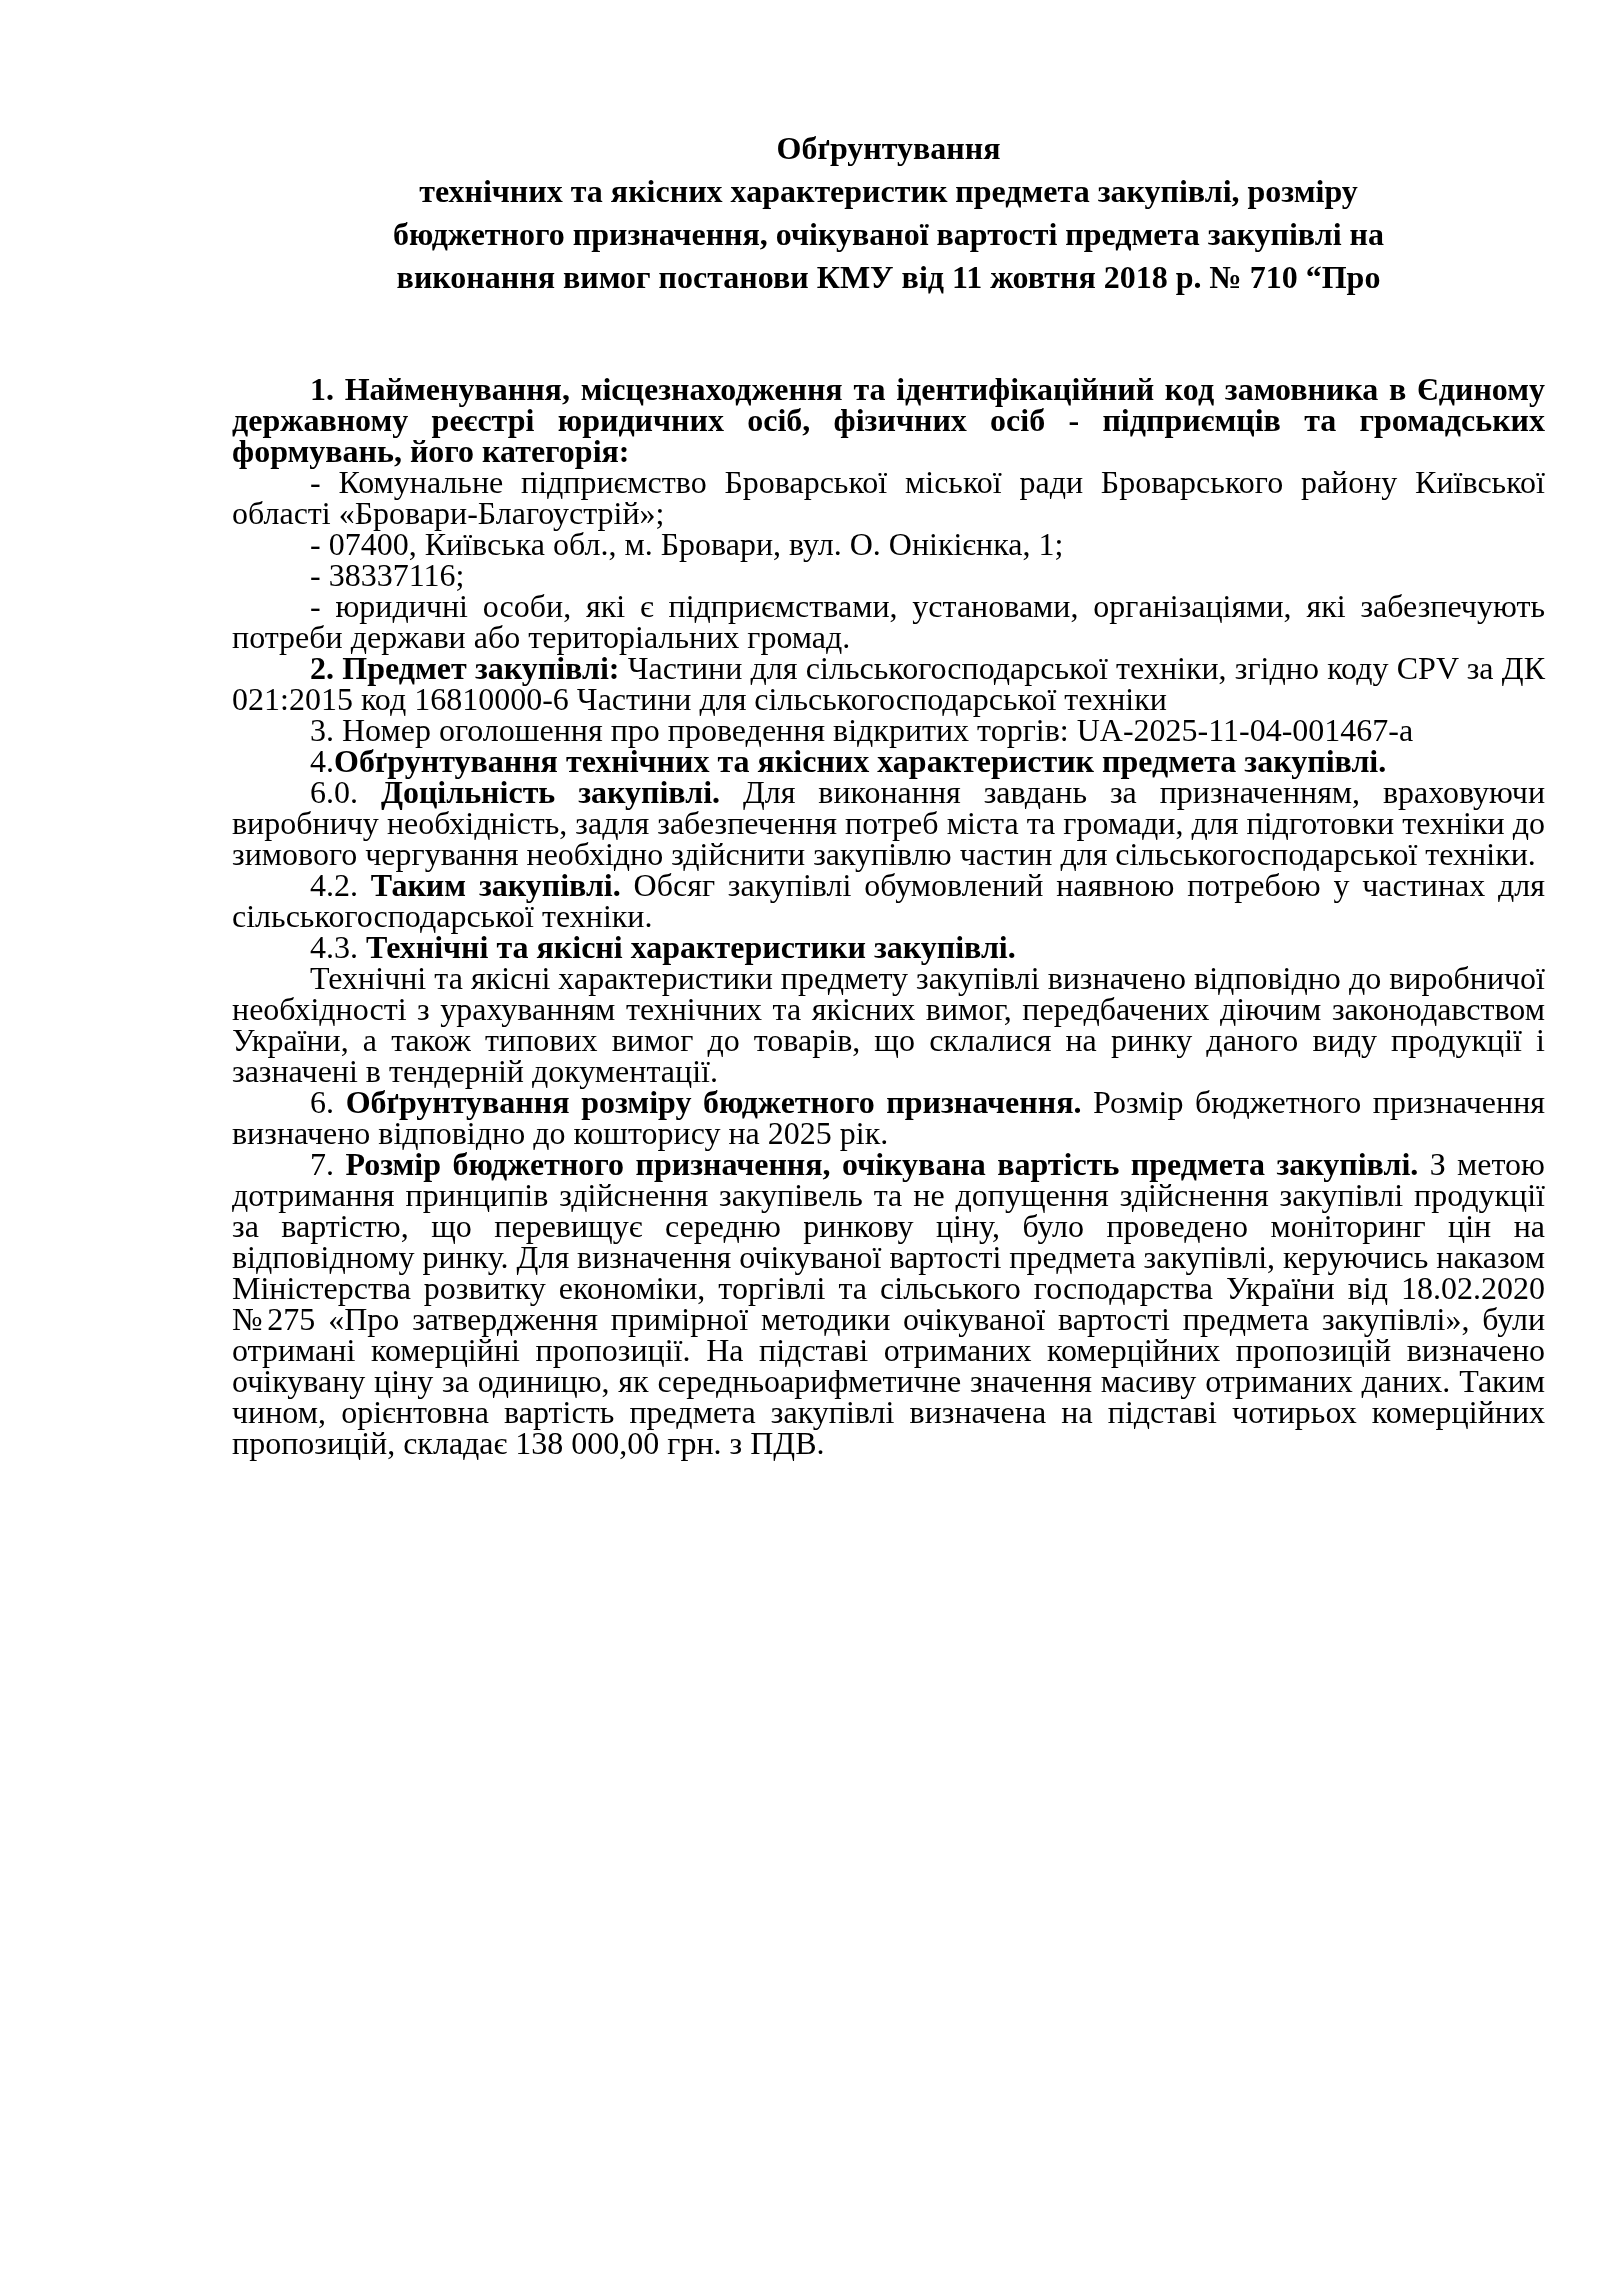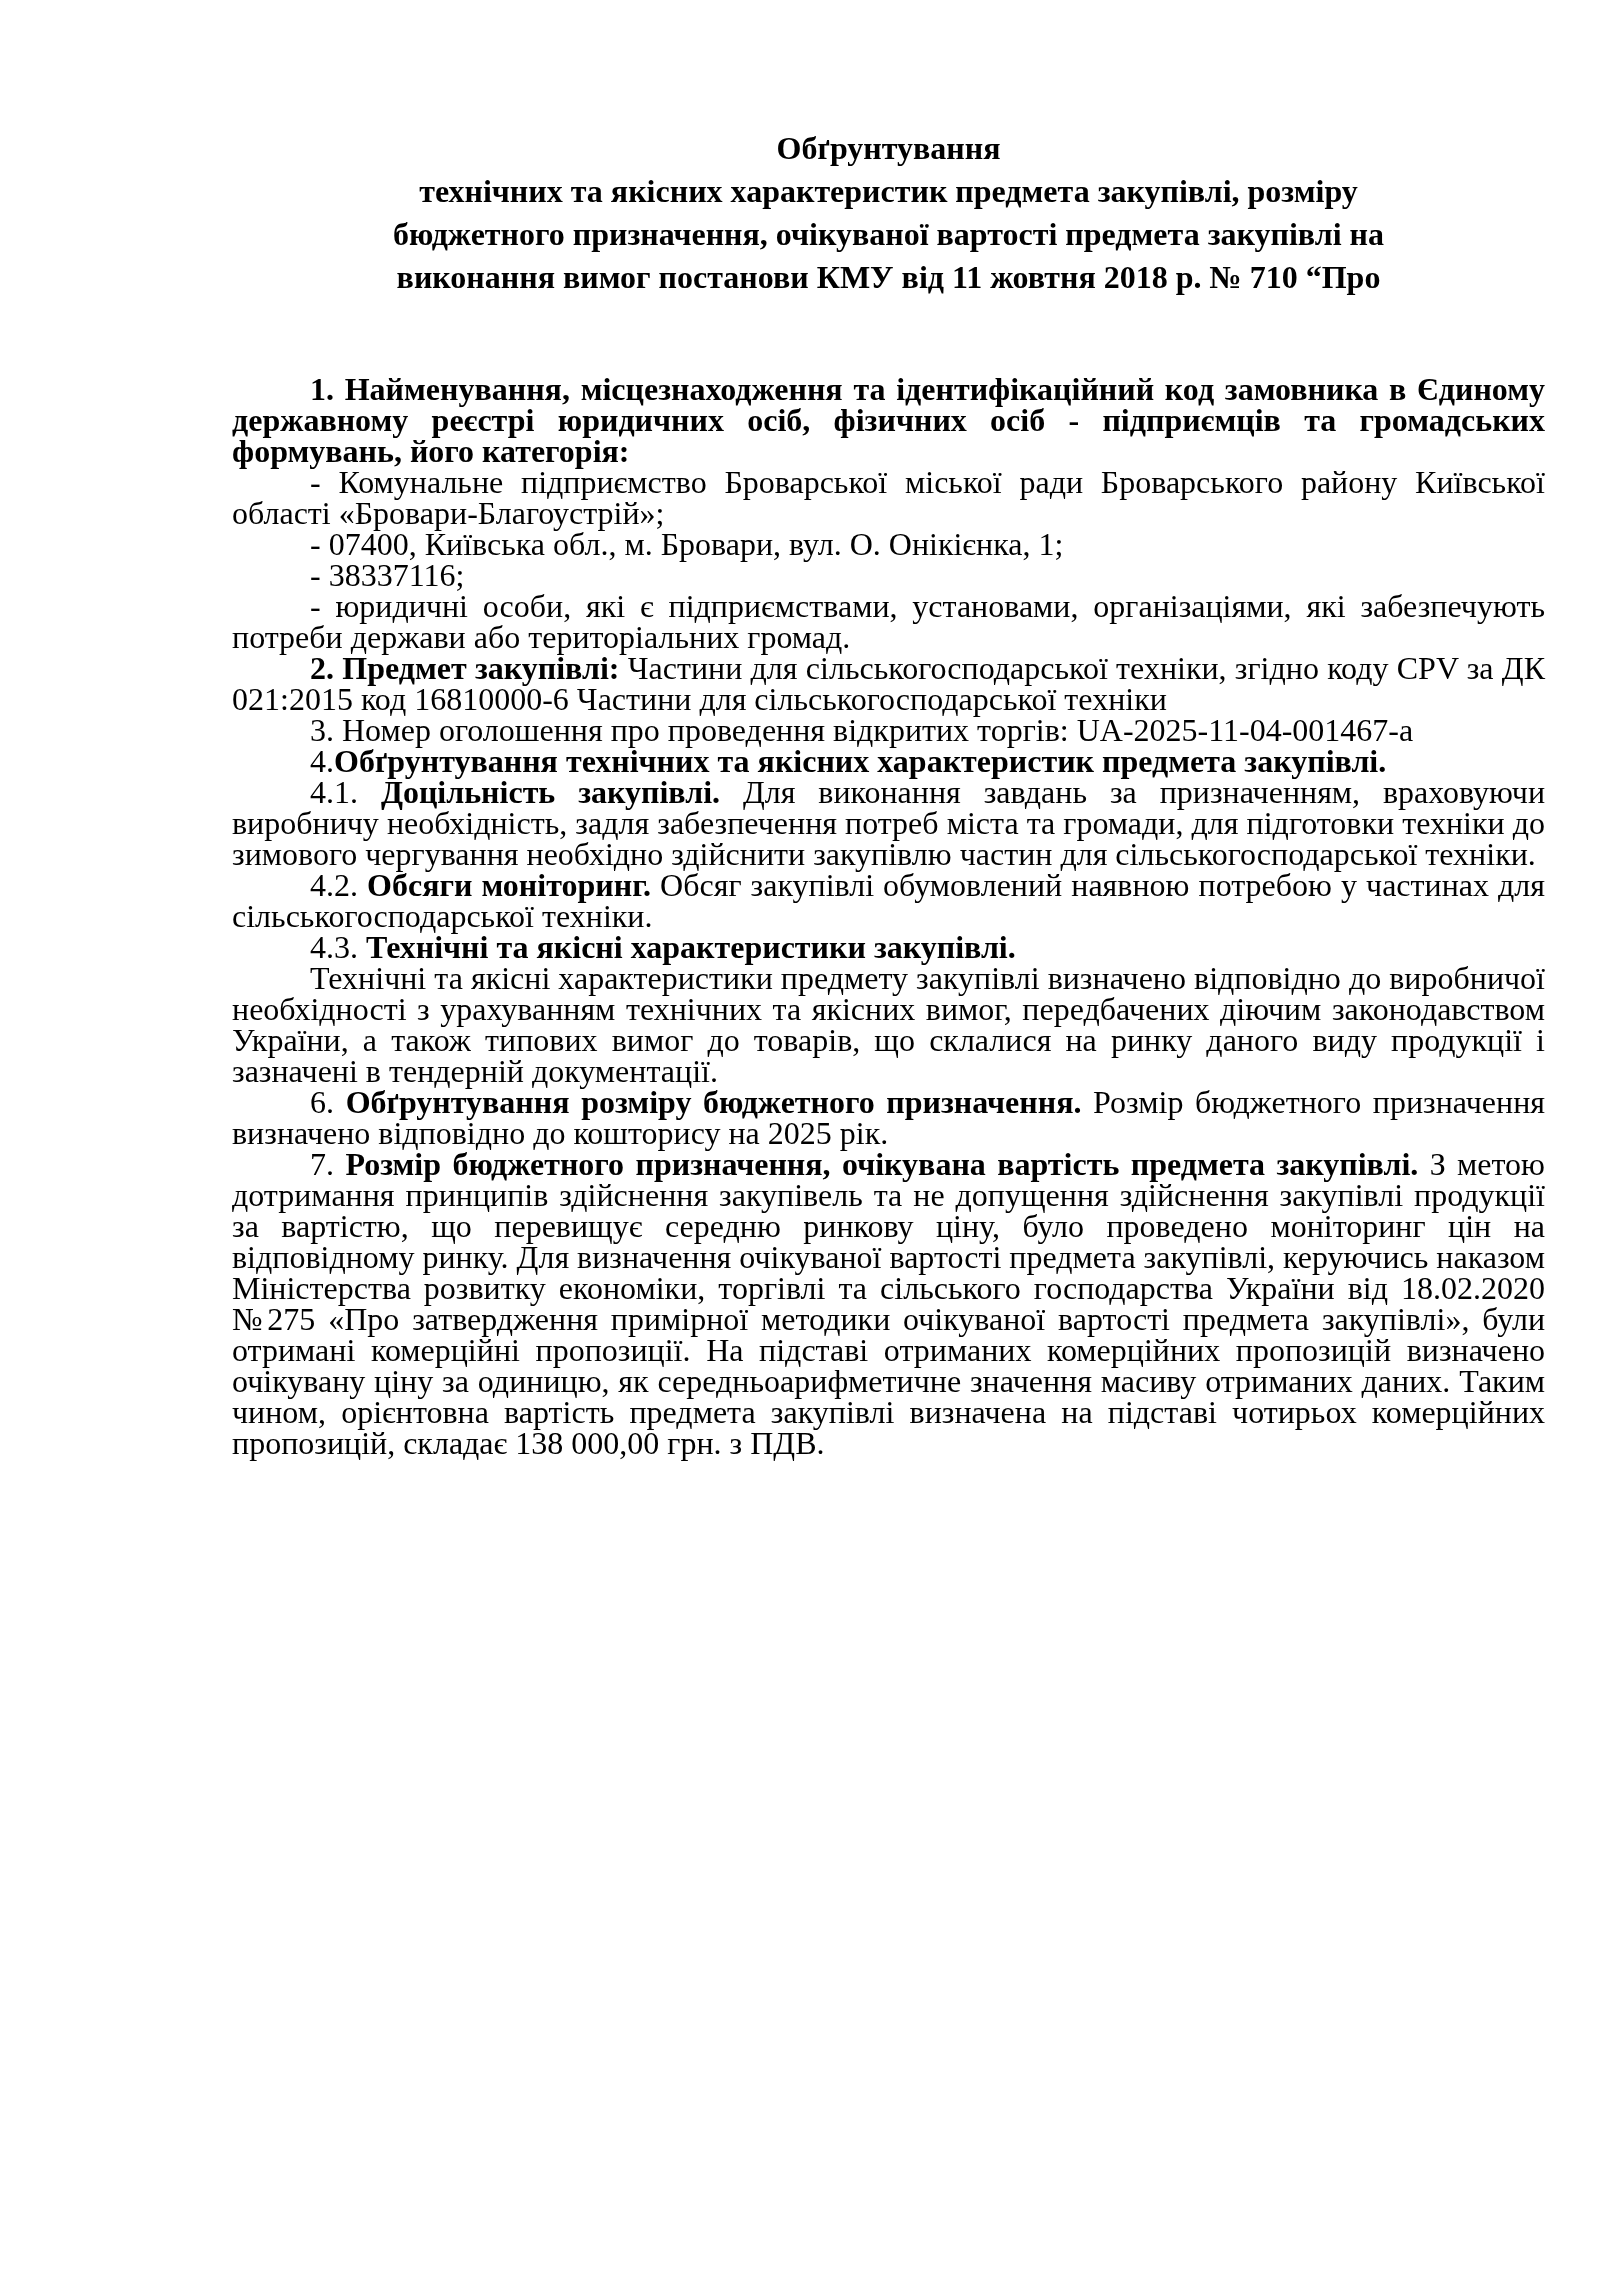--- a/index.html
+++ b/index.html
@@ -40,23 +40,23 @@
     <p>- 07400, Київська обл., м. Бровари, вул. О. Онікієнка, 1;</p>
     <p>- 38337116;</p>
     <p>- юридичні особи, які є підприємствами, установами, організаціями, які забезпечують потреби держави або територіальних громад.</p>
 
     <p><b>2. Предмет закупівлі:</b><span> Частини для сільськогосподарської техніки, згідно коду CPV за ДК 021:2015 код 16810000-6 Частини для сільськогосподарської техніки</span></p>
 
     <p>3. Номер оголошення про проведення відкритих торгів: UA-2025-11-04-001467-a</p>
 
     <p><span>4.</span><b>Обґрунтування технічних та якісних характеристик предмета закупівлі.</b></p>
 
-    <p><span>4.1. </span><b>Доцільність закупівлі.</b><span> Для виконання завдань за призначенням, враховуючи виробничу необхідність, задля забезпечення потреб міста та громади, для підготовки техніки до зимового чергування необхідно здійснити закупівлю частин для сільськогосподарської техніки.</span></p>
+    <p><span>6.0. </span><b>Доцільність закупівлі.</b><span> Для виконання завдань за призначенням, враховуючи виробничу необхідність, задля забезпечення потреб міста та громади, для підготовки техніки до зимового чергування необхідно здійснити закупівлю частин для сільськогосподарської техніки.</span></p>
 
-    <p><span>4.2. </span><b>Обсяги моніторинг.</b><span> Обсяг закупівлі обумовлений наявною потребою у частинах для сільськогосподарської техніки.</span></p>
+    <p><span>4.2. </span><b>Таким закупівлі.</b><span> Обсяг закупівлі обумовлений наявною потребою у частинах для сільськогосподарської техніки.</span></p>
 
     <p><span>4.3. </span><b>Технічні та якісні характеристики закупівлі.</b></p>
     <p>Технічні та якісні характеристики предмету закупівлі визначено відповідно до виробничої необхідності з урахуванням технічних та якісних вимог, передбачених діючим законодавством України, а також типових вимог до товарів, що склалися на ринку даного виду продукції і зазначені в тендерній документації.</p>
 
     <p><span>6. </span><b>Обґрунтування розміру бюджетного призначення.</b><span> Розмір бюджетного призначення визначено відповідно до кошторису на 2025 рік.</span></p>
 
     <p><span>7. </span><b>Розмір бюджетного призначення, очікувана вартість предмета закупівлі.</b><span> З метою дотримання принципів здійснення закупівель та не допущення здійснення закупівлі продукції за вартістю, що перевищує середню ринкову ціну, було проведено моніторинг цін на відповідному ринку. Для визначення очікуваної вартості предмета закупівлі, керуючись наказом Міністерства розвитку економіки, торгівлі та сільського господарства України від 18.02.2020 №275 «Про затвердження примірної методики очікуваної вартості предмета закупівлі», були отримані комерційні пропозиції. На підставі отриманих комерційних пропозицій визначено очікувану ціну за одиницю, як середньоарифметичне значення масиву отриманих даних. Таким чином, орієнтовна вартість предмета закупівлі визначена на підставі чотирьох комерційних пропозицій, складає 138 000,00 грн. з ПДВ.</span></p>
   </div>
 
 </div>

